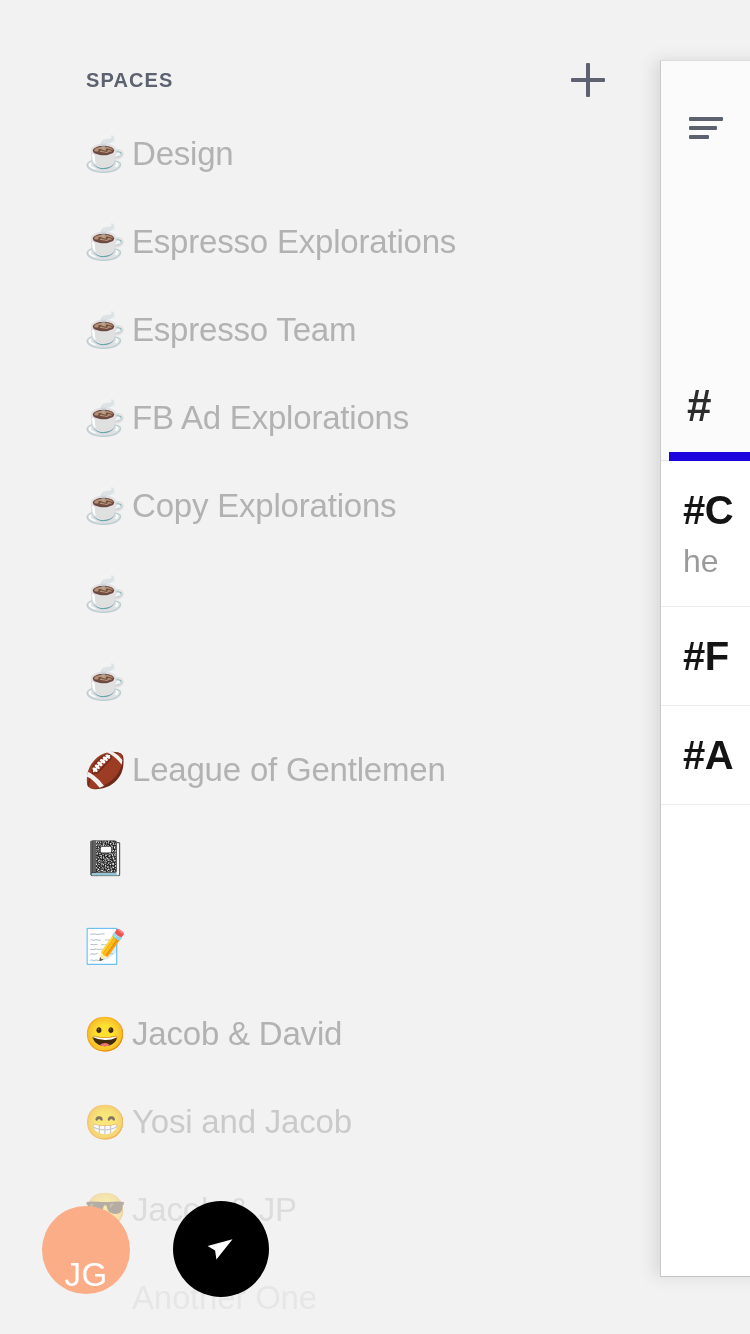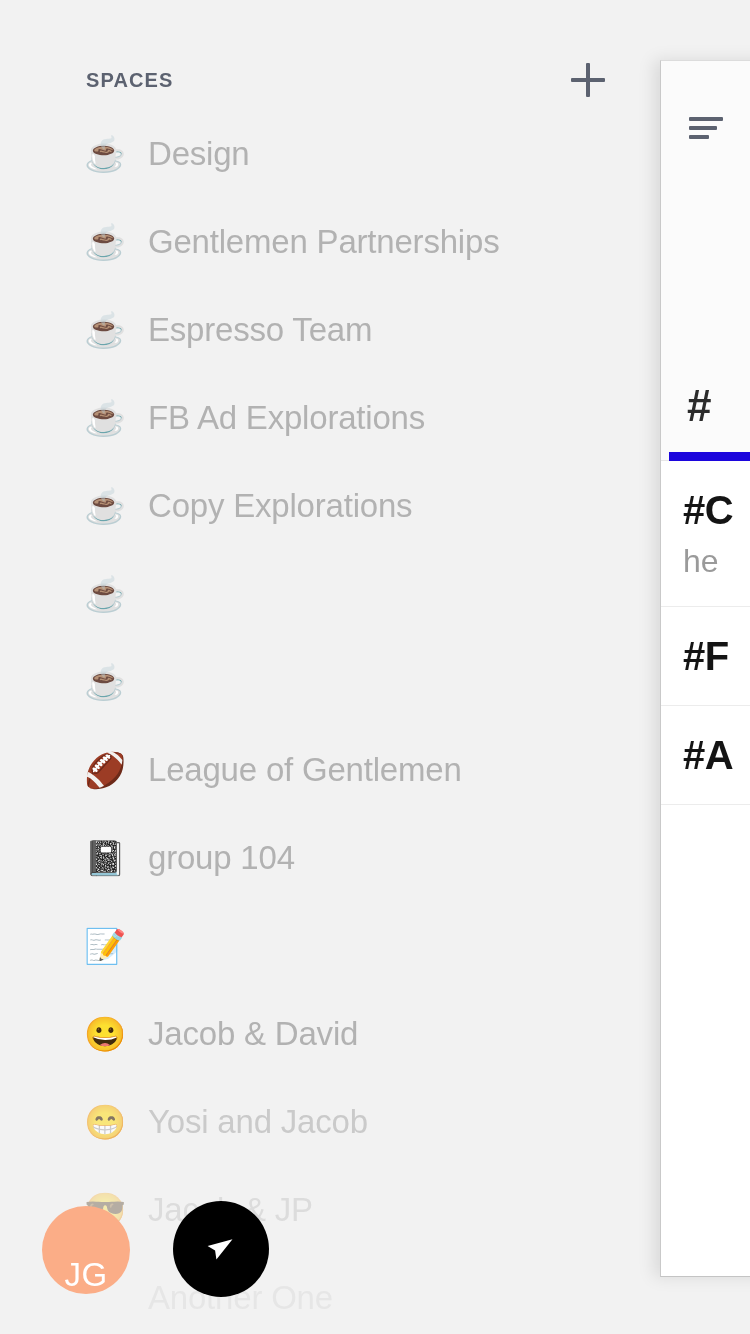--- a/index.html
+++ b/index.html
@@ -106,21 +106,21 @@
     flex: 0 0 auto;
     display: block;
     text-align: left;
   }
 
   .space-label {
     font-size: 33px;
     color: #b2b2b2;
     white-space: nowrap;
     letter-spacing: -0.2px;
-    margin-left: 22px;
+    margin-left: 6px;
     text-align: right;
   }
 
   
   .space-item.fade-1 { opacity: 0.62; }
   .space-item.fade-2 { opacity: 0.34; }
   .space-item.fade-3 { opacity: 0.18; }
 
   
   .drawer {
@@ -286,21 +286,21 @@
       <span class="plus-icon"></span>
     </div>
 
     <div class="space-list">
         <div class="space-item">
           <span class="space-emoji">☕</span>
           <span class="space-label">Design</span>
         </div>
         <div class="space-item">
           <span class="space-emoji">☕</span>
-          <span class="space-label">Gentlemen Partnerships</span>
+          <span class="space-label">Espresso Explorations</span>
         </div>
         <div class="space-item">
           <span class="space-emoji">☕</span>
           <span class="space-label">Espresso Team</span>
         </div>
         <div class="space-item">
           <span class="space-emoji">☕</span>
           <span class="space-label">FB Ad Explorations</span>
         </div>
         <div class="space-item">
@@ -312,21 +312,20 @@
         </div>
         <div class="space-item">
           <span class="space-emoji">☕</span>
         </div>
         <div class="space-item">
           <span class="space-emoji">🏈</span>
           <span class="space-label">League of Gentlemen</span>
         </div>
         <div class="space-item">
           <span class="space-emoji">📓</span>
-          <span class="space-label">group 104</span>
         </div>
         <div class="space-item">
           <span class="space-emoji">📝</span>
         </div>
         <div class="space-item">
           <span class="space-emoji">😀</span>
           <span class="space-label">Jacob &amp; David</span>
         </div>
         <div class="space-item fade-1">
           <span class="space-emoji">😁</span>

